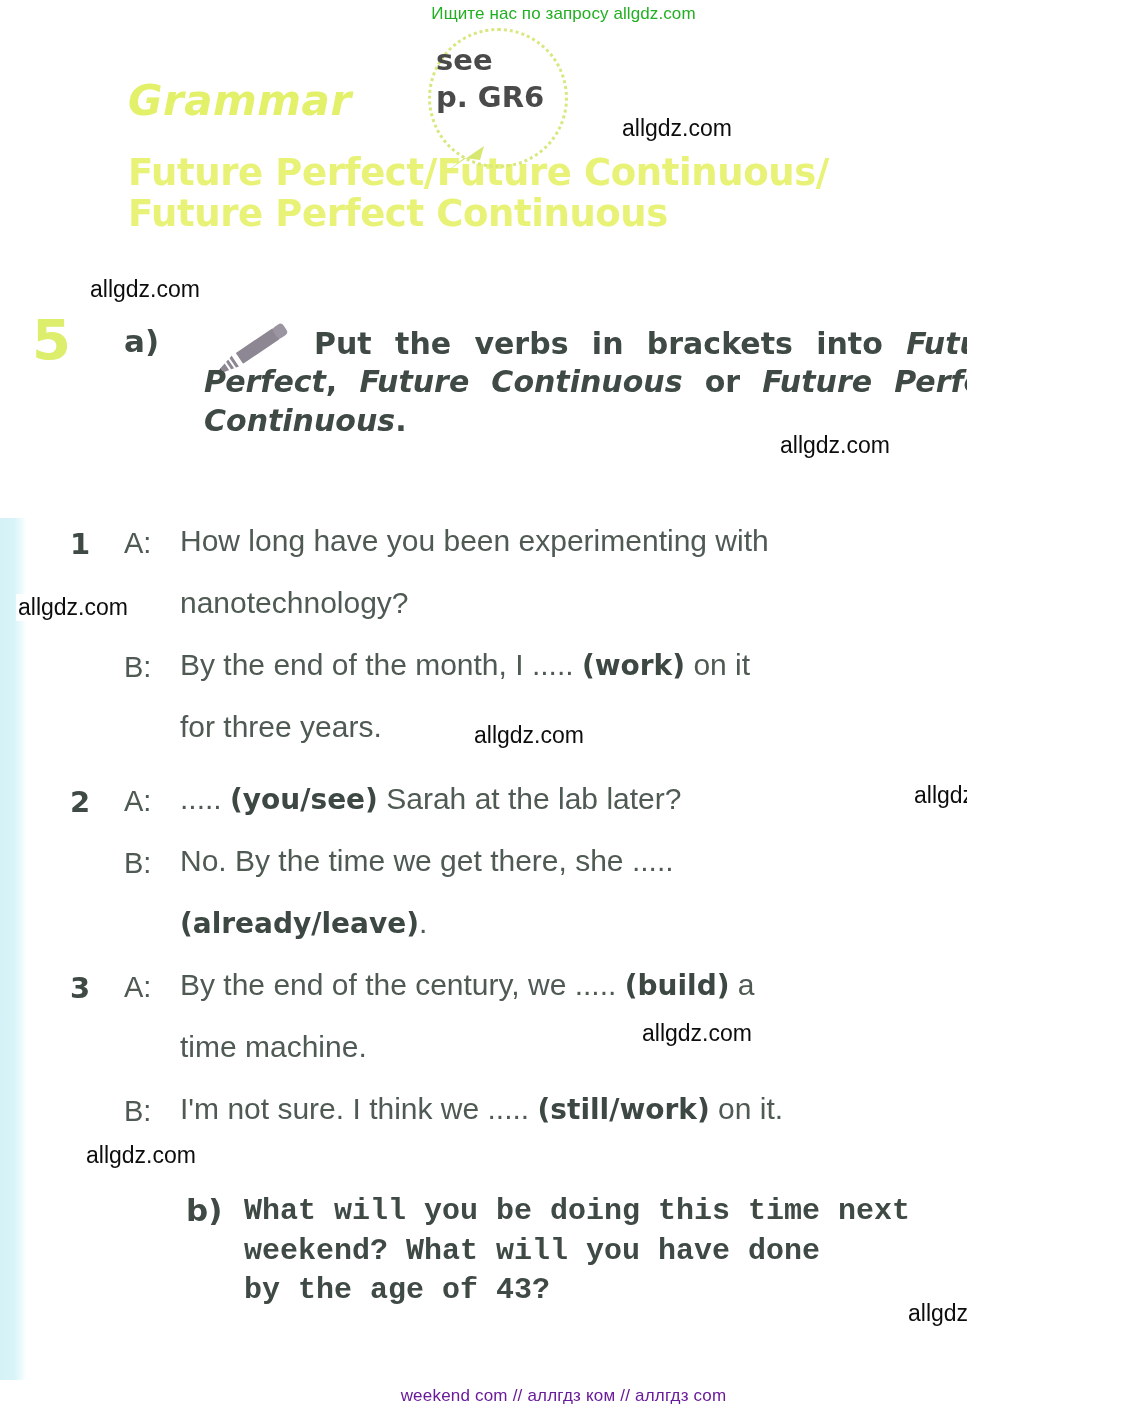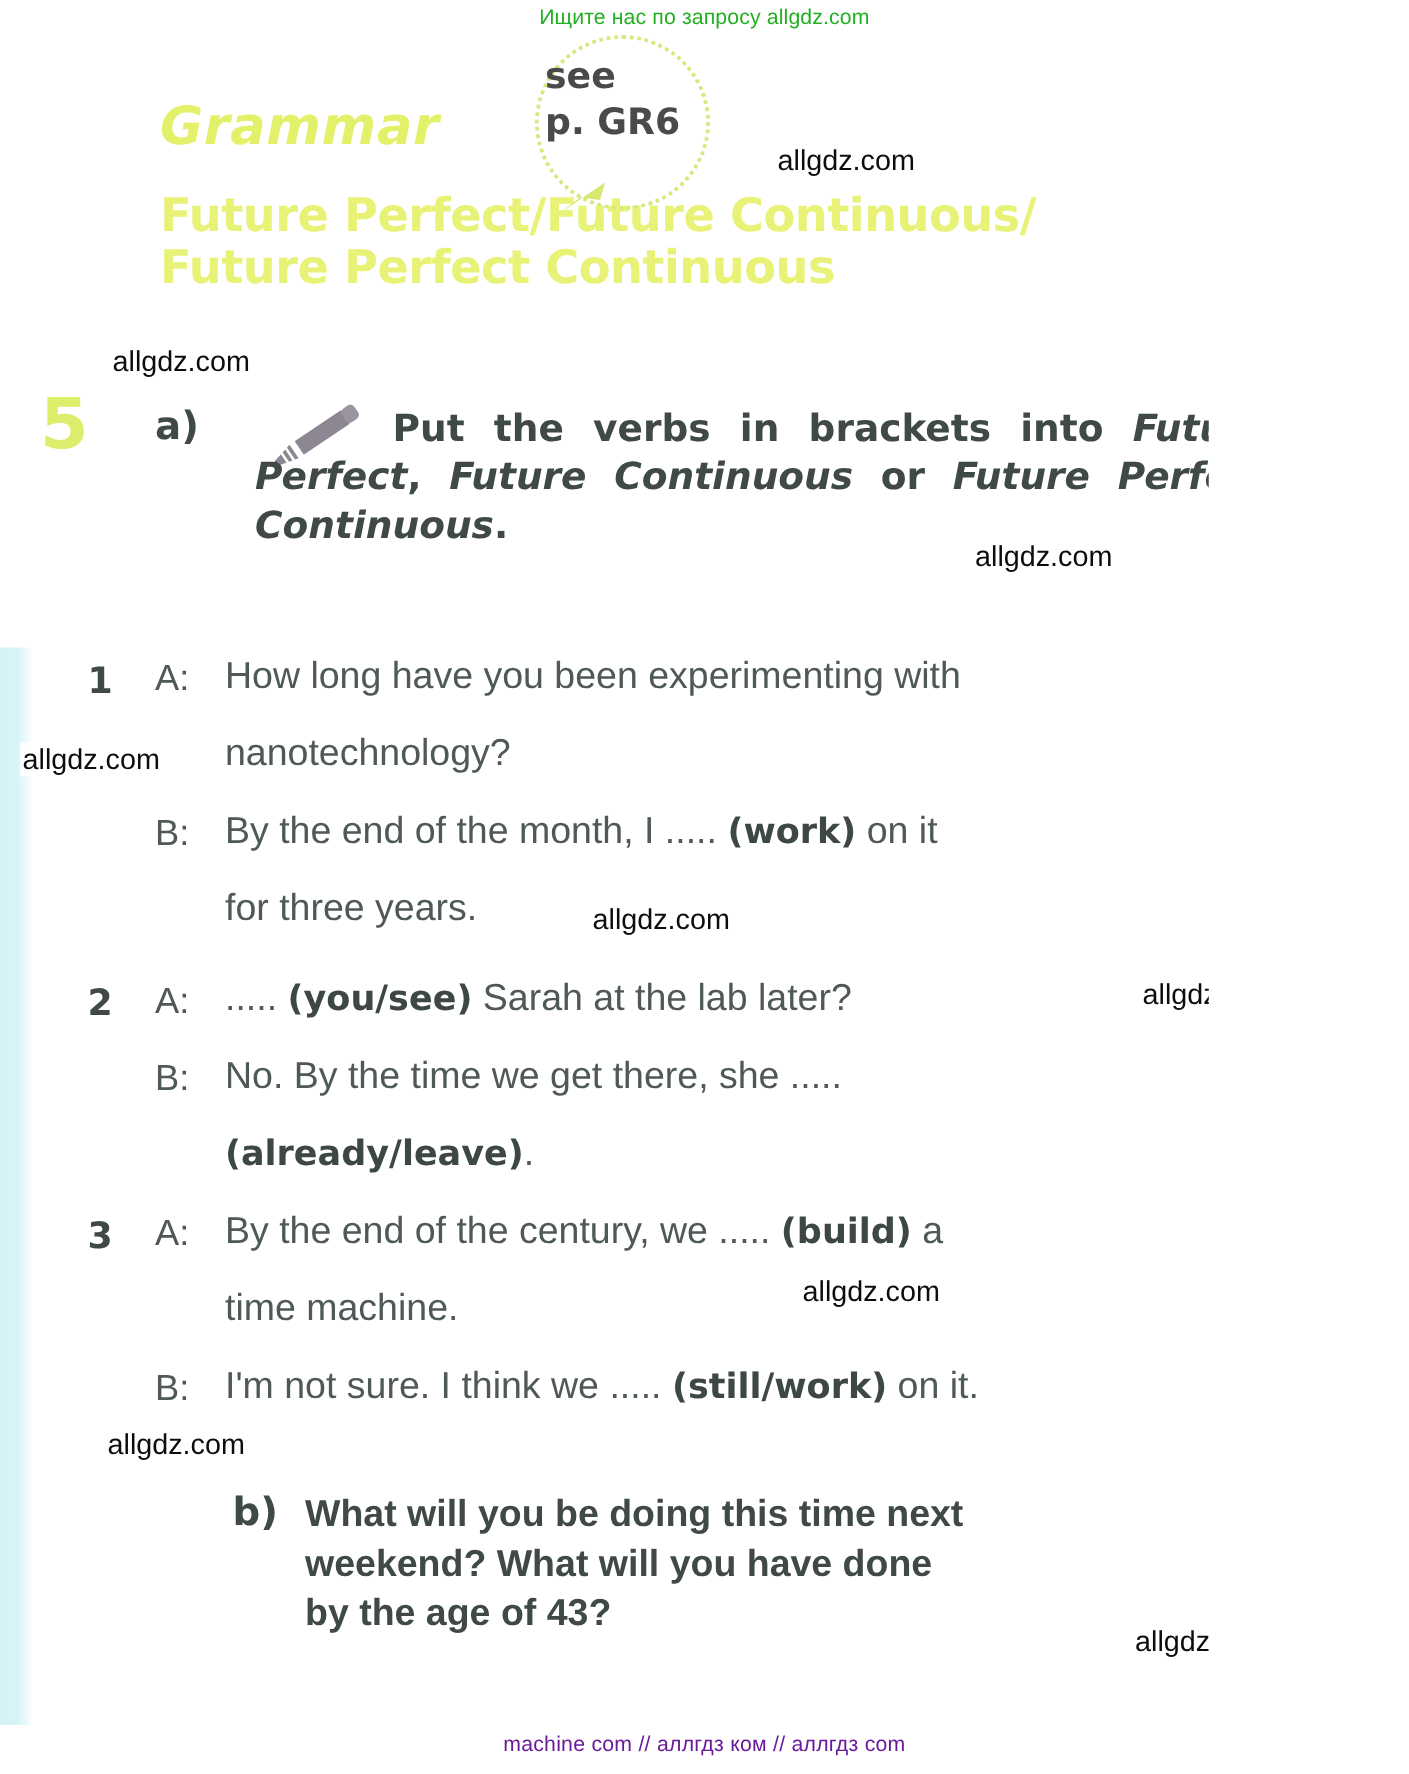--- a/index.html
+++ b/index.html
@@ -182,21 +182,21 @@
     font-family: "DejaVu Sans", sans-serif;
     font-size: 31px;
     font-weight: 700;
     color: #3f4a44;
   }
   #part-b-text {
     position: absolute;
     left: 244px;
     top: 1192px;
     width: 772px;
-    font-family: Liberation Sans, sans-serif;
+    font-family: Liberation Mono, monospace;
     font-size: 30px;
     font-weight: 700;
     color: #3f4a44;
     line-height: 1.32;
     text-align: justify;
   }
   #part-b-text .lastline { text-align: left; }
 
   
   #footer {
@@ -293,21 +293,21 @@
       <div class="line-text" style="left: 180px; top: 1092px;">I'm not sure. I think we ..... <b>(still/work)</b> on it.</div>
     </div>
 
   <div id="part-b-label">b)</div>
   <div id="part-b-text">
     <div>What will you be doing this time next</div>
     <div>weekend? What will you have done</div>
     <div class="lastline">by the age of 43?</div>
   </div>
 
-  <div id="footer">machine com  //  аллгдз ком  //  аллгдз com</div>
+  <div id="footer">weekend com  //  аллгдз ком  //  аллгдз com</div>
 
   <div id="wm-host">
       <div class="wm" style="left: 620px; top: 115px;">allgdz.com</div>
       <div class="wm" style="left: 88px; top: 276px;">allgdz.com</div>
       <div class="wm" style="left: 778px; top: 432px;">allgdz.com</div>
       <div class="wm" style="left: 16px; top: 594px;">allgdz.com</div>
       <div class="wm" style="left: 472px; top: 722px;">allgdz.com</div>
       <div class="wm" style="left: 912px; top: 782px;">allgdz.com</div>
       <div class="wm" style="left: 640px; top: 1020px;">allgdz.com</div>
       <div class="wm" style="left: 84px; top: 1142px;">allgdz.com</div>

